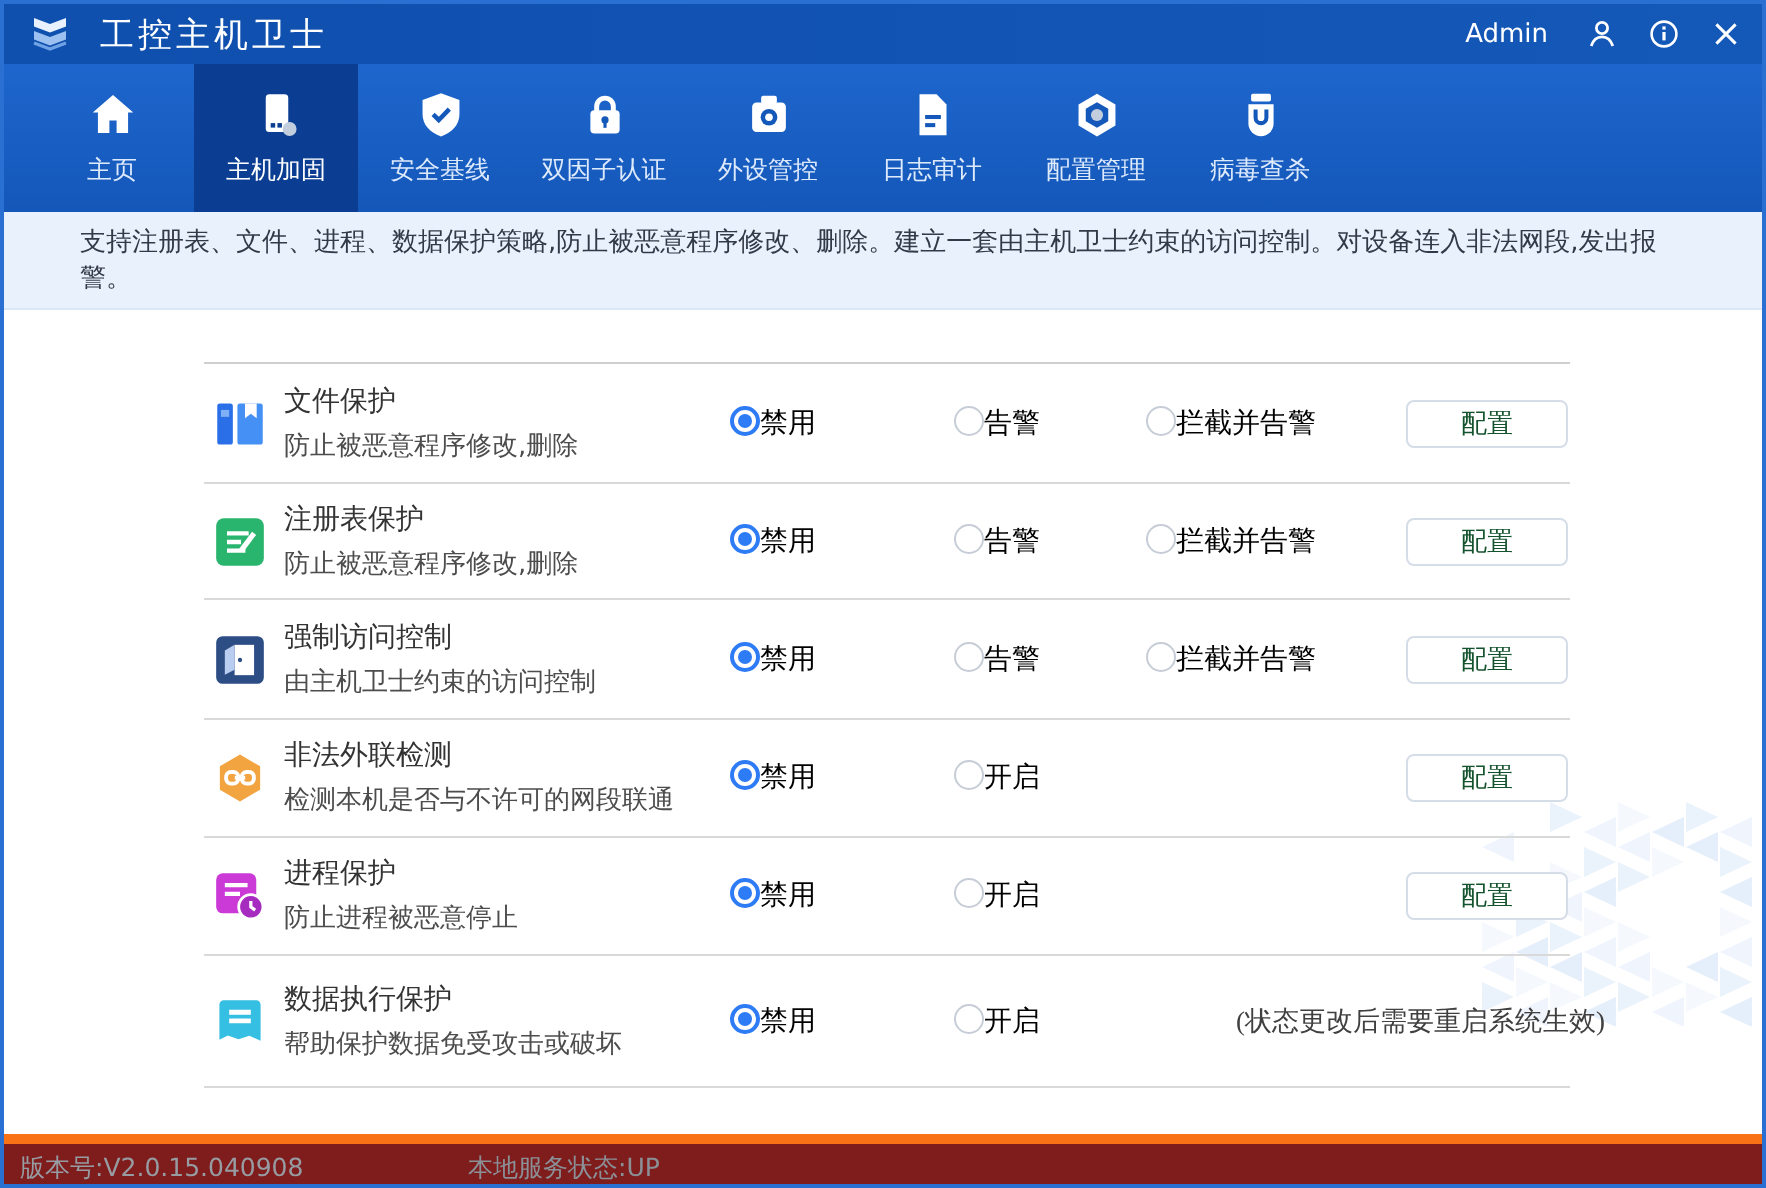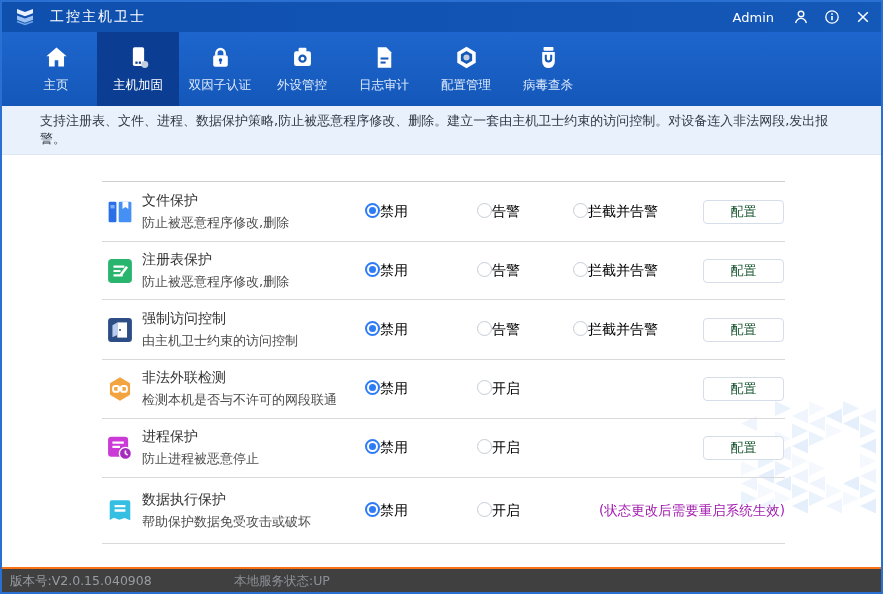--- a/index.html
+++ b/index.html
@@ -2,21 +2,21 @@
 <html><head>
 <meta charset="utf-8">
 <style>
   * { margin:0; padding:0; box-sizing:border-box; }
   body { font-family:"DejaVu Sans","Liberation Sans",sans-serif; background:#fff; }
   .window { width:883px; height:594px; border:2px solid #2a6fd2; position:relative; background:#fff; overflow:hidden; }
 
   
   .titlebar { height:30px; background:linear-gradient(90deg,#0f4fae,#1458b8); display:flex; align-items:center; padding:0 10px; }
   .logo { width:22px; height:22px; margin-left:2px; }
-  .app-title { color:#fff; font-size:14px; letter-spacing:2px; margin-left:14px; }
+  .app-title { color:#fff; font-size:17px; letter-spacing:2px; margin-left:14px; }
   .tb-right { margin-left:auto; display:flex; align-items:center; gap:15px; }
   .user-label { color:#fff; font-size:13px; margin-right:4px; }
   .tb-ico { width:16px; height:16px; display:block; cursor:pointer; }
 
   
   .navbar { height:74px; background:linear-gradient(180deg,#1e66cd,#1457b9); display:flex; padding-left:13px; }
   .tab { width:82px; height:74px; display:flex; flex-direction:column; align-items:center; justify-content:center; cursor:pointer; }
   .tab .tico { width:27px; height:27px; margin-bottom:6px; }
   .tab .tlabel { color:#ddeafc; font-size:12.5px; white-space:nowrap; }
   .tab.active { background:#0b3e92; }
@@ -35,24 +35,24 @@
   .ric { position:absolute; left:5px; top:50%; transform:translateY(-50%); width:26px; height:26px; }
   .rtext { position:absolute; left:40px; top:50%; transform:translateY(-50%); }
   .rtitle { font-size:14px; color:#333; margin-bottom:4px; }
   .rsub { font-size:13px; color:#4d4d4d; }
   .opt { position:absolute; top:50%; transform:translateY(-50%); display:flex; align-items:flex-start; gap:0; font-size:14px; color:#000000; cursor:pointer; }
   .o1 { left:263px; } .o2 { left:375px; } .o3 { left:471px; }
   .radio { width:15px; height:15px; border-radius:50%; border:1px solid #c6cdd6; background:#fff; position:relative; flex:0 0 auto; }
   .radio.on { border:2px solid #2e7bf6; }
   .radio.on::after { content:""; position:absolute; inset:2px; border-radius:50%; background:#2e7bf6; }
   .cfg { position:absolute; left:601px; top:50%; transform:translateY(-50%); width:81px; height:24px; background:#fff; border:1px solid #d5dde8; border-radius:4px; font-size:13px; color:#14532d; font-family:inherit; cursor:pointer; }
-  .note { position:absolute; left:497px; top:50%; transform:translateY(-50%); font-size:13.5px; color:#a21caf; white-space:nowrap; }
-
-  
-  .footer { height:25px; background:#404040; border-top:2px solid #f97316; position:relative; font-size:12.5px; color:#979ca3; line-height:24px; }
+  .note { position:absolute; left:516px; top:50%; transform:translateY(-50%); font-size:13.5px; color:#404040; white-space:nowrap;font-family:Liberation Serif, serif; }
+
+  
+  .footer { height:25px; background:#7f1d1d; border-top:5px solid #f97316; position:relative; font-size:12.5px; color:#979ca3; line-height:24px; }
   .ver { position:absolute; left:8px; }
   .svc { position:absolute; left:232px; color:#8b9097; }
 </style>
 </head>
 <body>
 
 <div class="window">
 
   <div class="titlebar">
     <svg class="logo" viewBox="0 0 22 22">
@@ -86,20 +86,27 @@
       <span class="tlabel">主页</span>
     </div>
     <div class="tab active">
       <svg class="tico" viewBox="0 0 24 24">
         <rect x="7" y="2.8" width="10" height="16.8" rx="1.6" fill="#fff"></rect>
         <rect x="9.2" y="15.6" width="2" height="2" fill="#0b3e92"></rect>
         <rect x="12.2" y="15.6" width="2" height="2" fill="#0b3e92"></rect>
         <circle cx="17.6" cy="18.2" r="3.1" fill="#c2cede"></circle>
       </svg>
       <span class="tlabel">主机加固</span>
+    </div>
+    <div class="tab">
+      <svg class="tico" viewBox="0 0 24 24">
+        <path d="M12 2.3l8.2 3v6.2c0 4.9-3.3 8.2-8.2 10-4.9-1.8-8.2-5.1-8.2-10V5.3z" fill="#fff"></path>
+        <path d="M8.5 11.7l2.5 2.5 4.7-4.8" stroke="#1458ba" stroke-width="2" fill="none"></path>
+      </svg>
+      <span class="tlabel">安全基线</span>
     </div>
     <div class="tab">
       <svg class="tico" viewBox="0 0 24 24">
         <path d="M8.3 10.2V8.2a3.7 3.7 0 017.4 0v2" stroke="#fff" stroke-width="2.2" fill="none"></path>
         <rect x="5.5" y="9.9" width="13" height="10.3" rx="1.8" fill="#fff"></rect>
         <circle cx="12" cy="14.2" r="1.6" fill="#1458ba"></circle>
         <rect x="11.3" y="14.9" width="1.4" height="2.8" fill="#1458ba"></rect>
       </svg>
       <span class="tlabel">双因子认证</span>
     </div>

